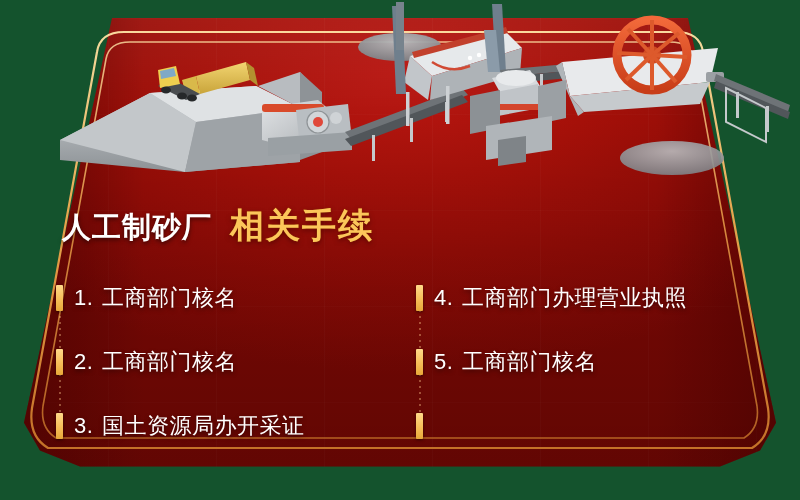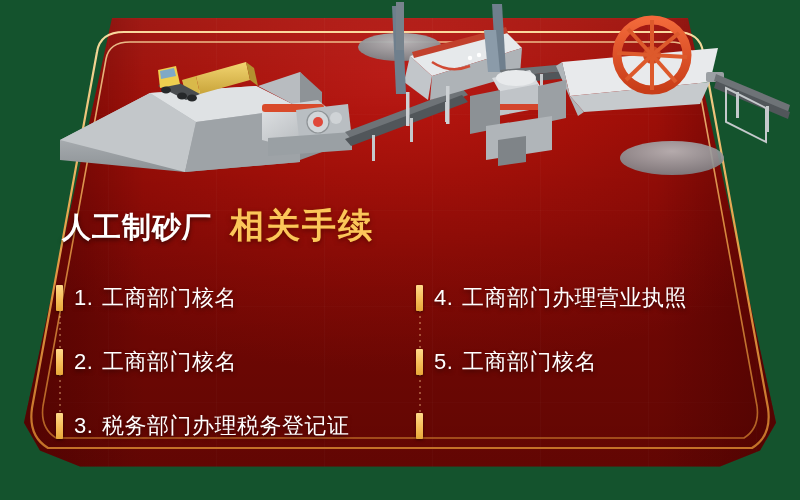--- a/index.html
+++ b/index.html
@@ -302,21 +302,21 @@
       <span class="ltext"><span class="lnum">2.</span> <span>工商部门核名</span></span>
     </div>
 
     <div class="litem">
       <span class="bar"></span>
       <span class="ltext"><span class="lnum">5.</span> <span>工商部门核名</span></span>
     </div>
 
     <div class="litem">
       <span class="bar"></span>
-      <span class="ltext"><span class="lnum">3.</span> <span>税务部门办理税务登记证</span></span>
+      <span class="ltext"><span class="lnum">3.</span> <span>国土资源局办开采证</span></span>
     </div>
 
     <div class="litem">
       <span class="bar"></span>
     </div>
 
   </div>
 
 </div>
 

